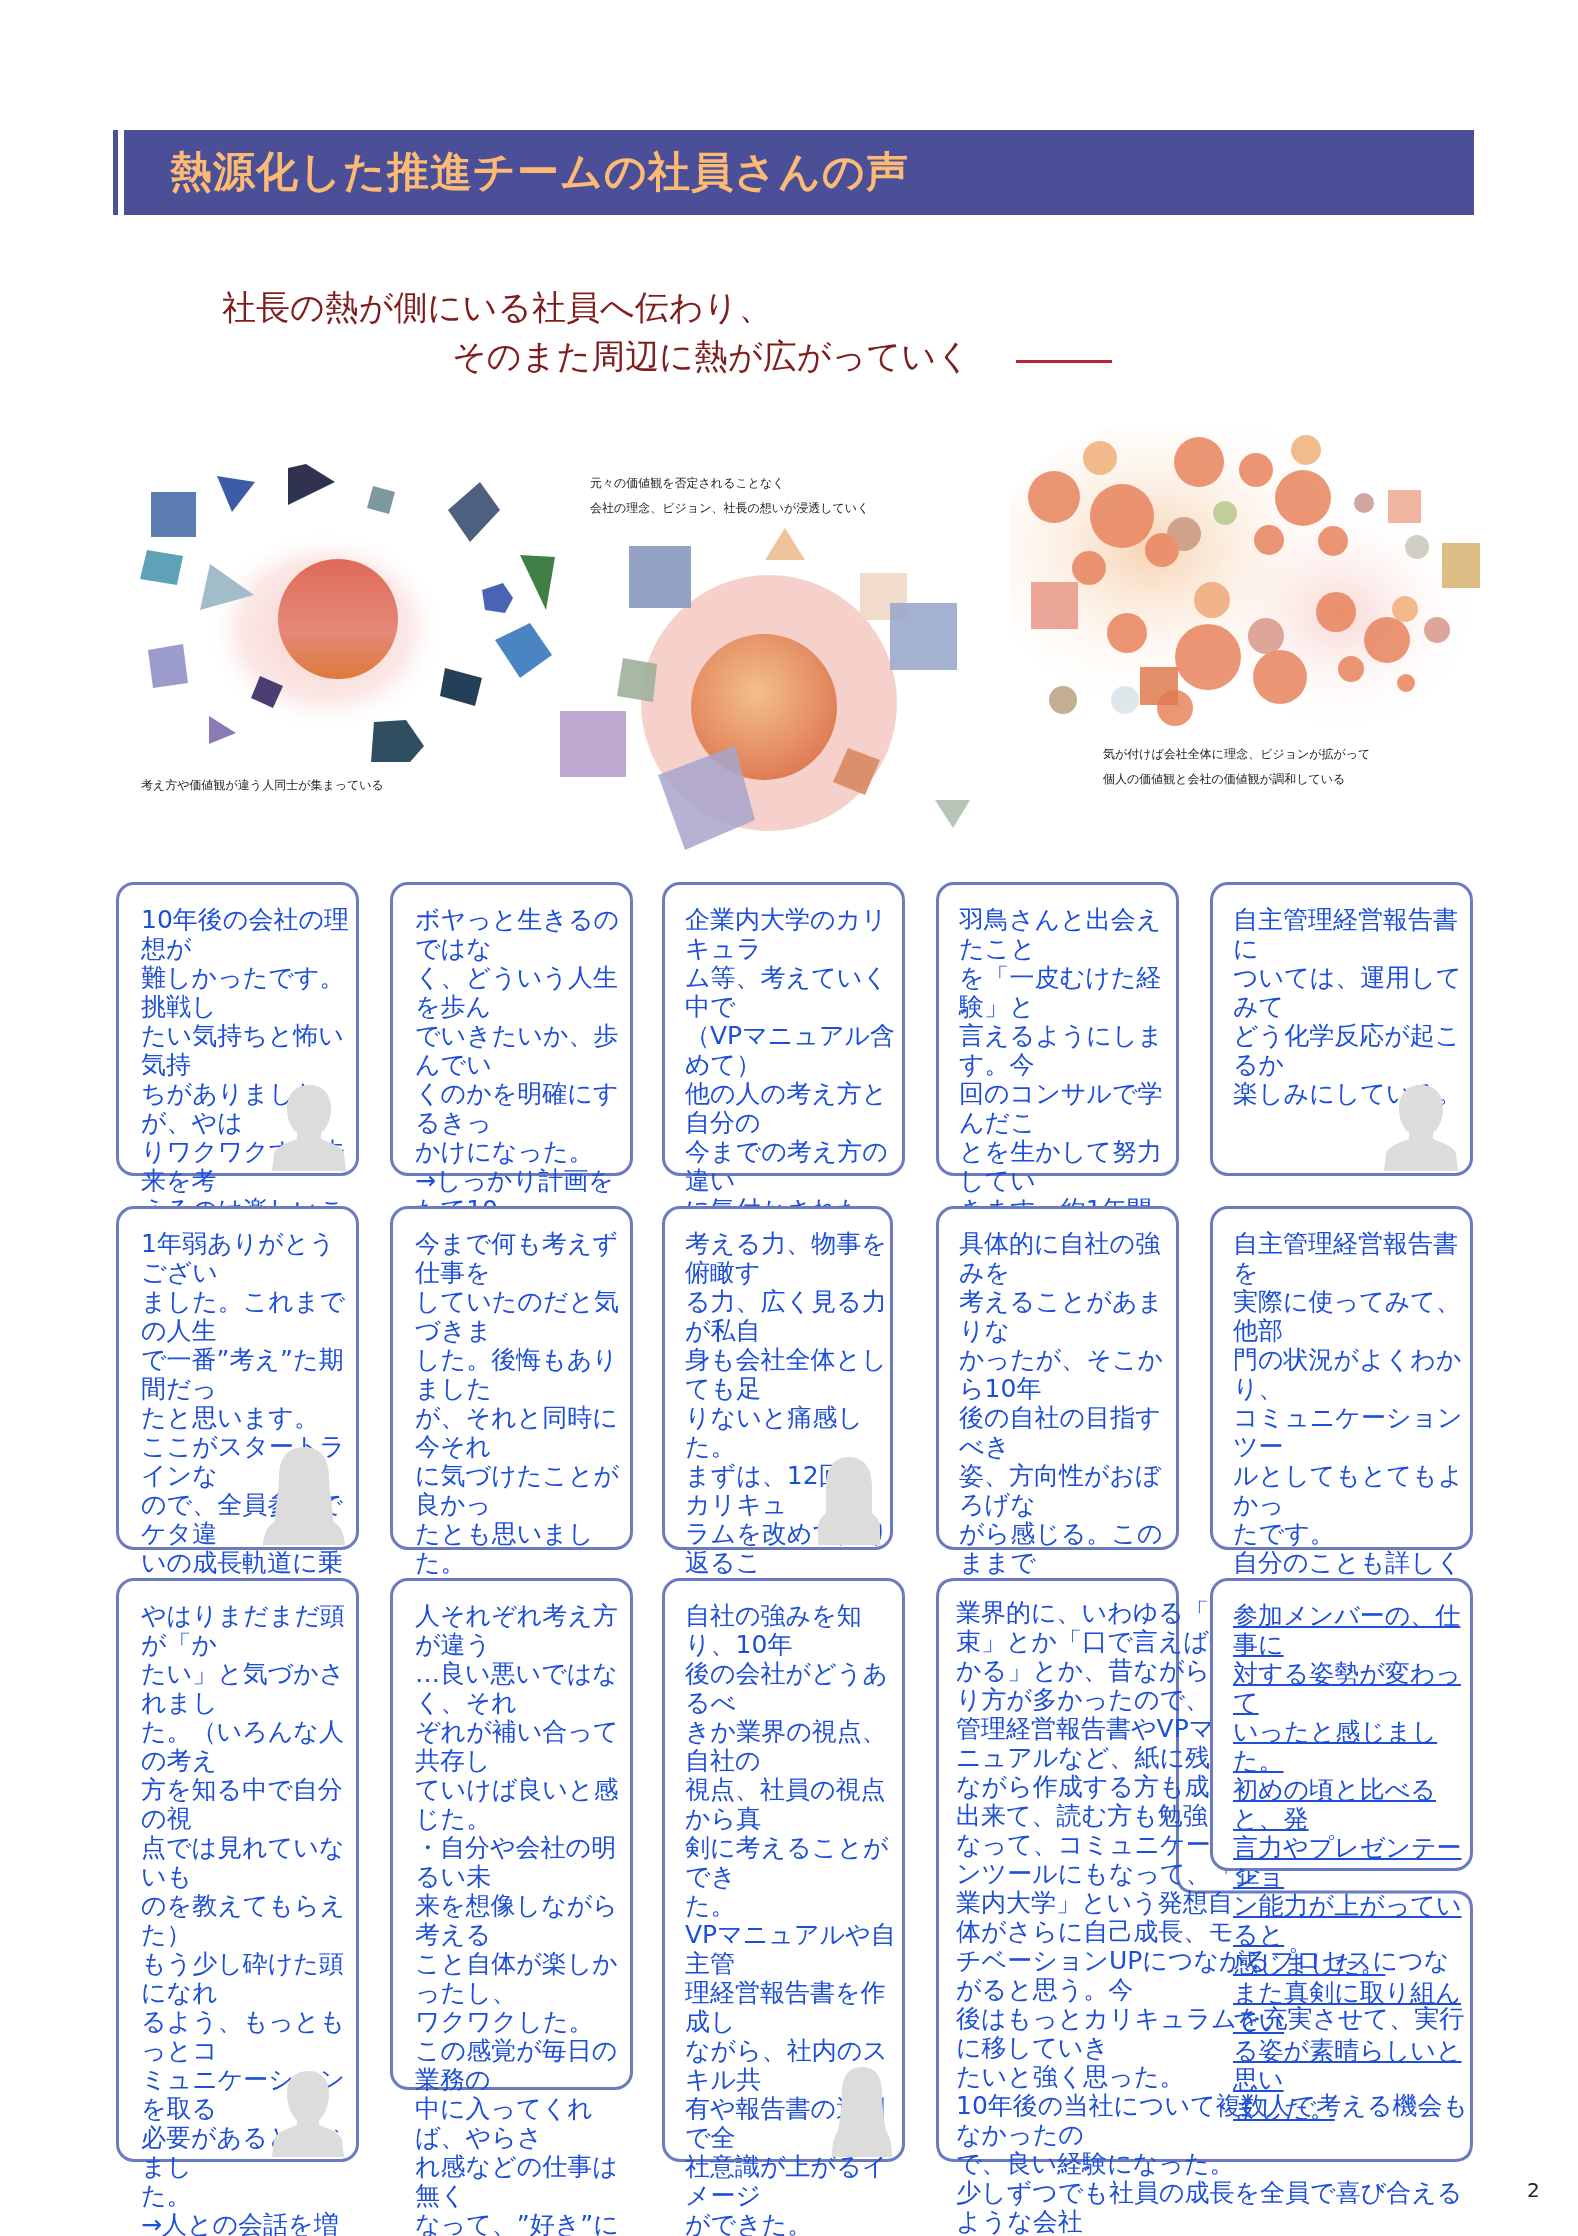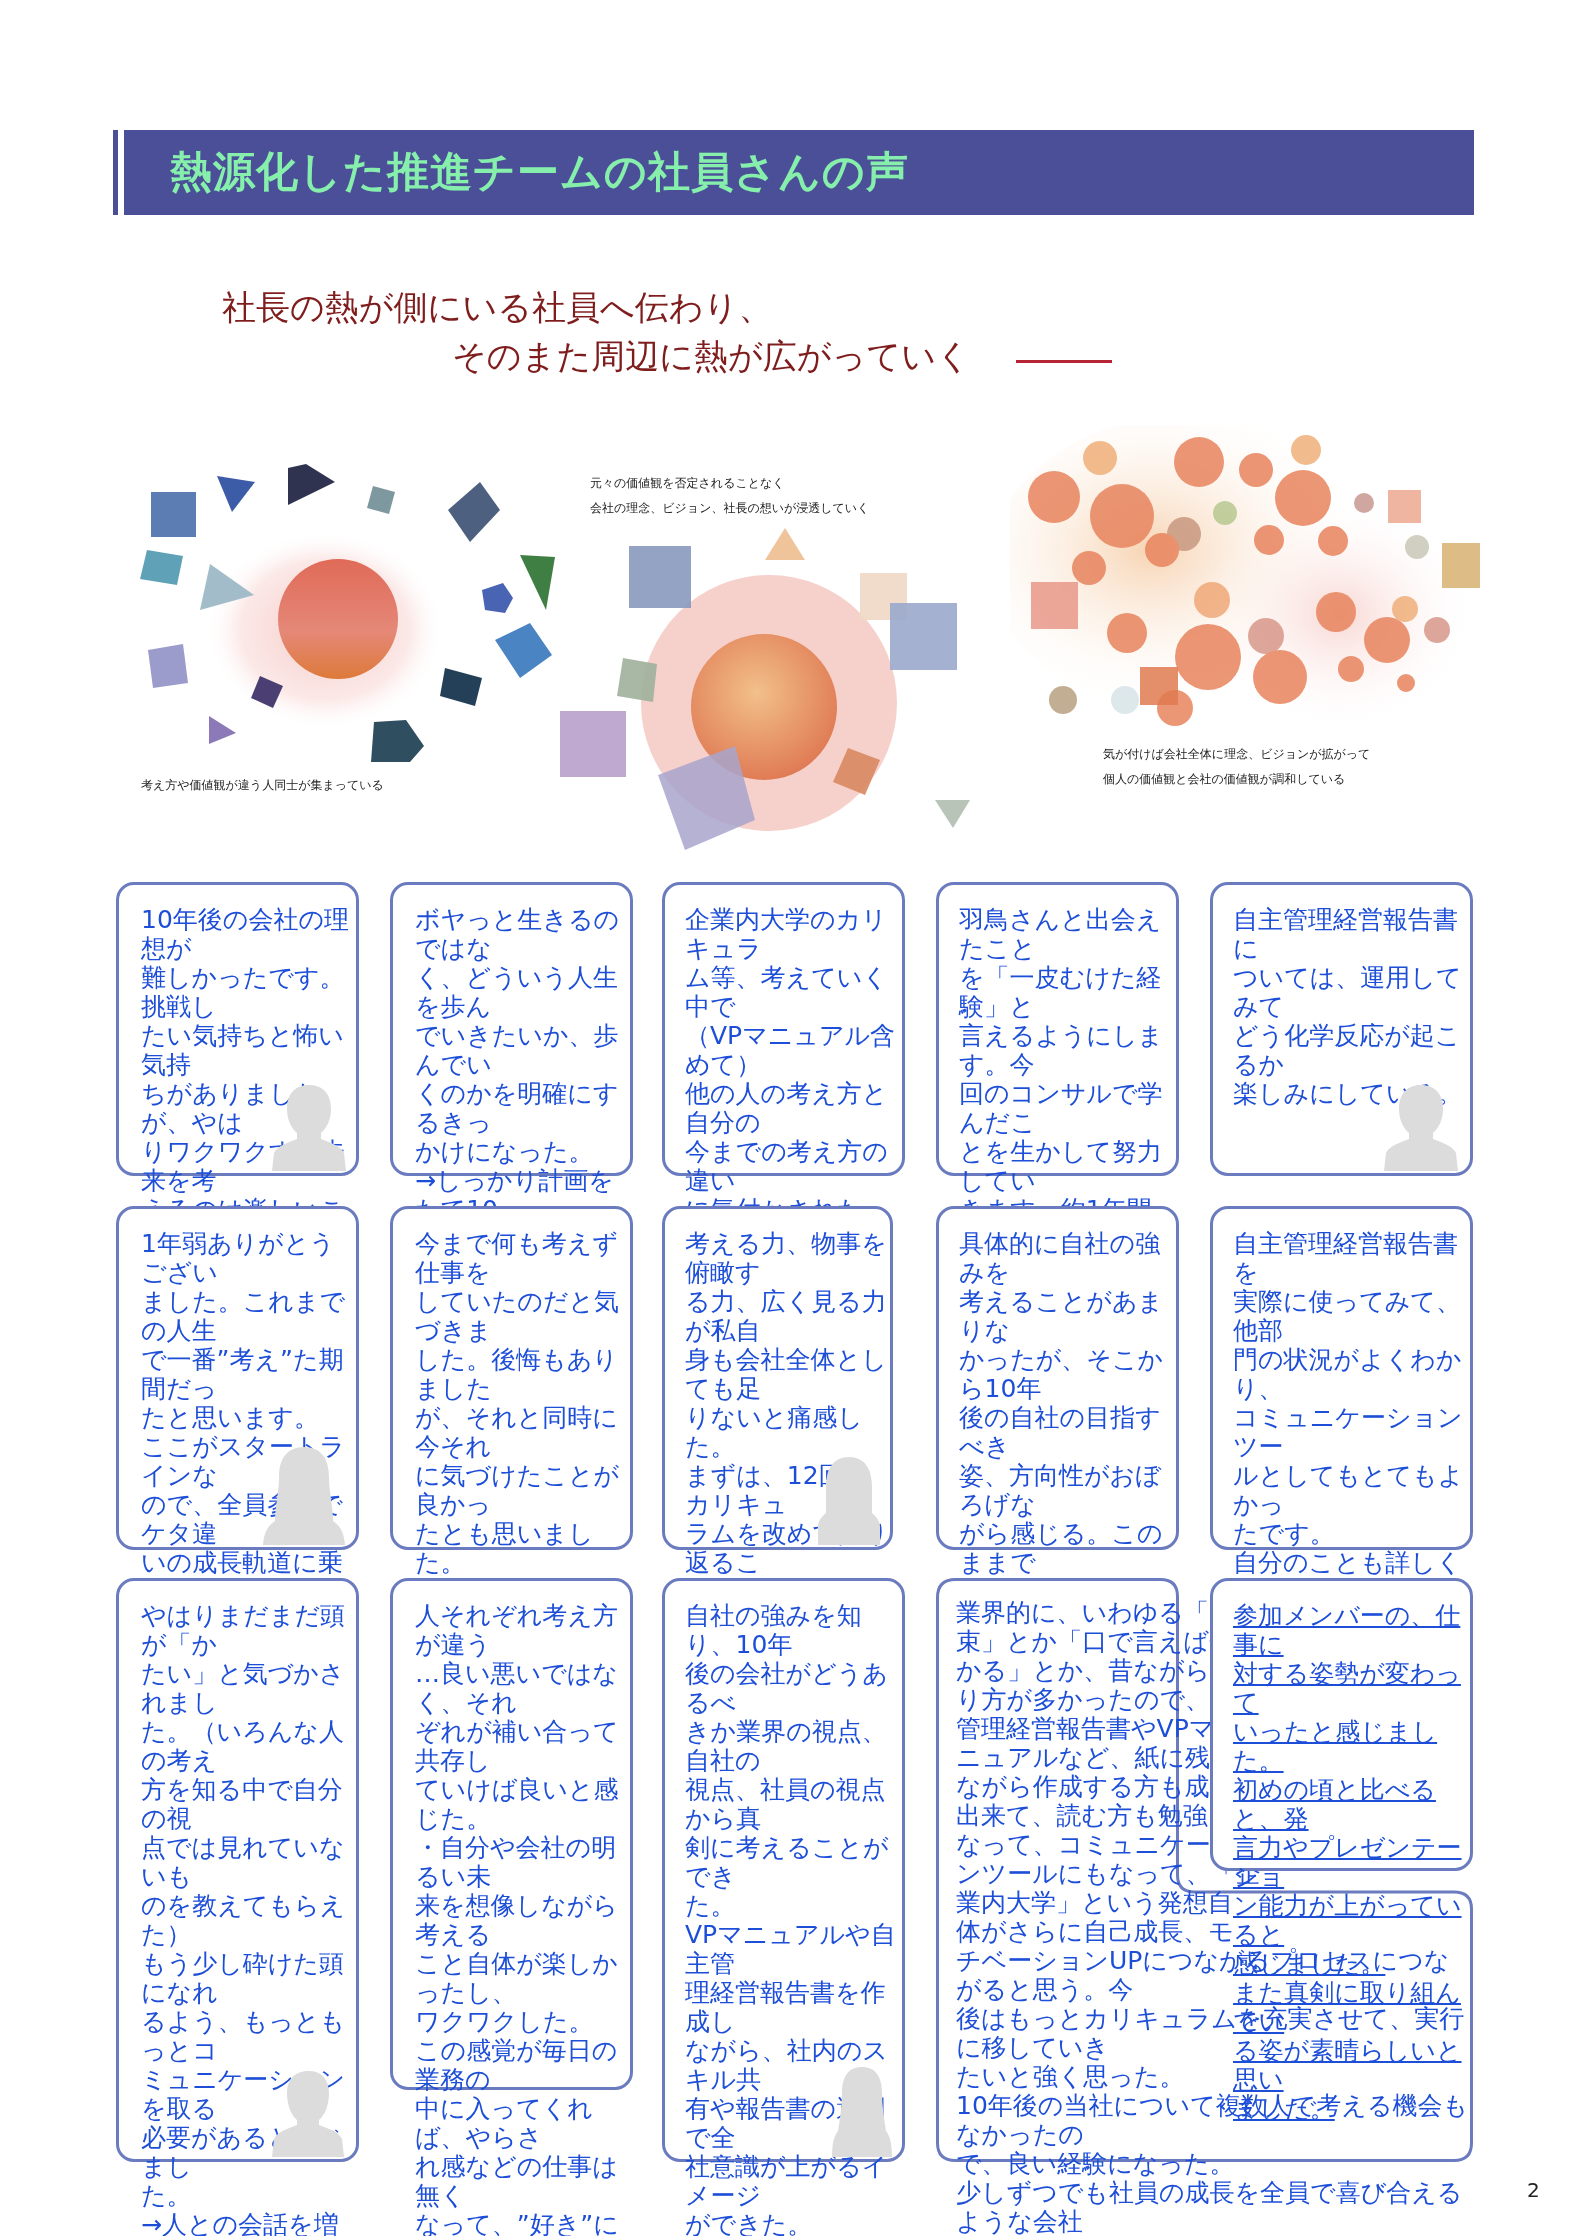--- a/index.html
+++ b/index.html
@@ -2,21 +2,21 @@
 <html><head>
   <meta charset="utf-8">
   <style>
     html, body { margin:0; padding:0; background:#ffffff; }
     body { width:1578px; height:2236px; position:relative; overflow:hidden;
            font-family:"DejaVu Sans","Liberation Sans",sans-serif; color:#222; }
     .abs { position:absolute; }
     
     .hdr-bar { left:113px; top:130px; width:5px; height:85px; background:#4a4f98; }
     .hdr { left:124px; top:130px; width:1350px; height:85px; background:#4a4f98; }
-    .hdr-title { position:absolute; left:46px; top:14px; color:#86efac; font-size:42px; font-weight:bold; letter-spacing:1px; white-space:nowrap; }
+    .hdr-title { position:absolute; left:46px; top:14px; color:#fdba74; font-size:42px; font-weight:bold; letter-spacing:1px; white-space:nowrap; }
     
     .tag { color:#7f1d1d; font-size:34px; white-space:nowrap; }
     .tag-line { height:3px; background:#b72436; }
     
     .cap { font-family:"DejaVu Serif","Liberation Serif",serif; font-size:12px; color:#222; line-height:25px; white-space:nowrap; }
     
     .card { border:3px solid #6a7bbf; border-radius:18px; background:#fff; box-sizing:border-box; }
     .ctext { position:absolute; font-size:25px; line-height:29px; color:#1d4ed8; white-space:pre-wrap; word-break:break-all; }
     .avatar { position:absolute; width:74px; height:90px; }
     .pageno { font-size:20px; color:#222; }

